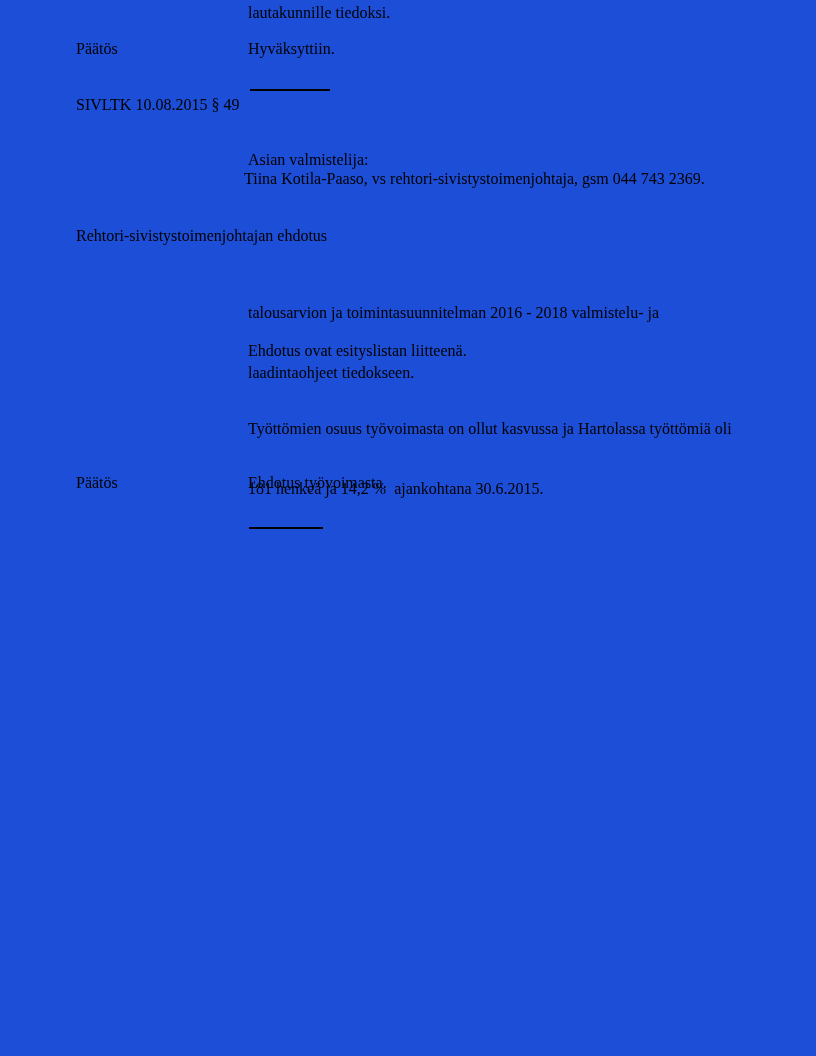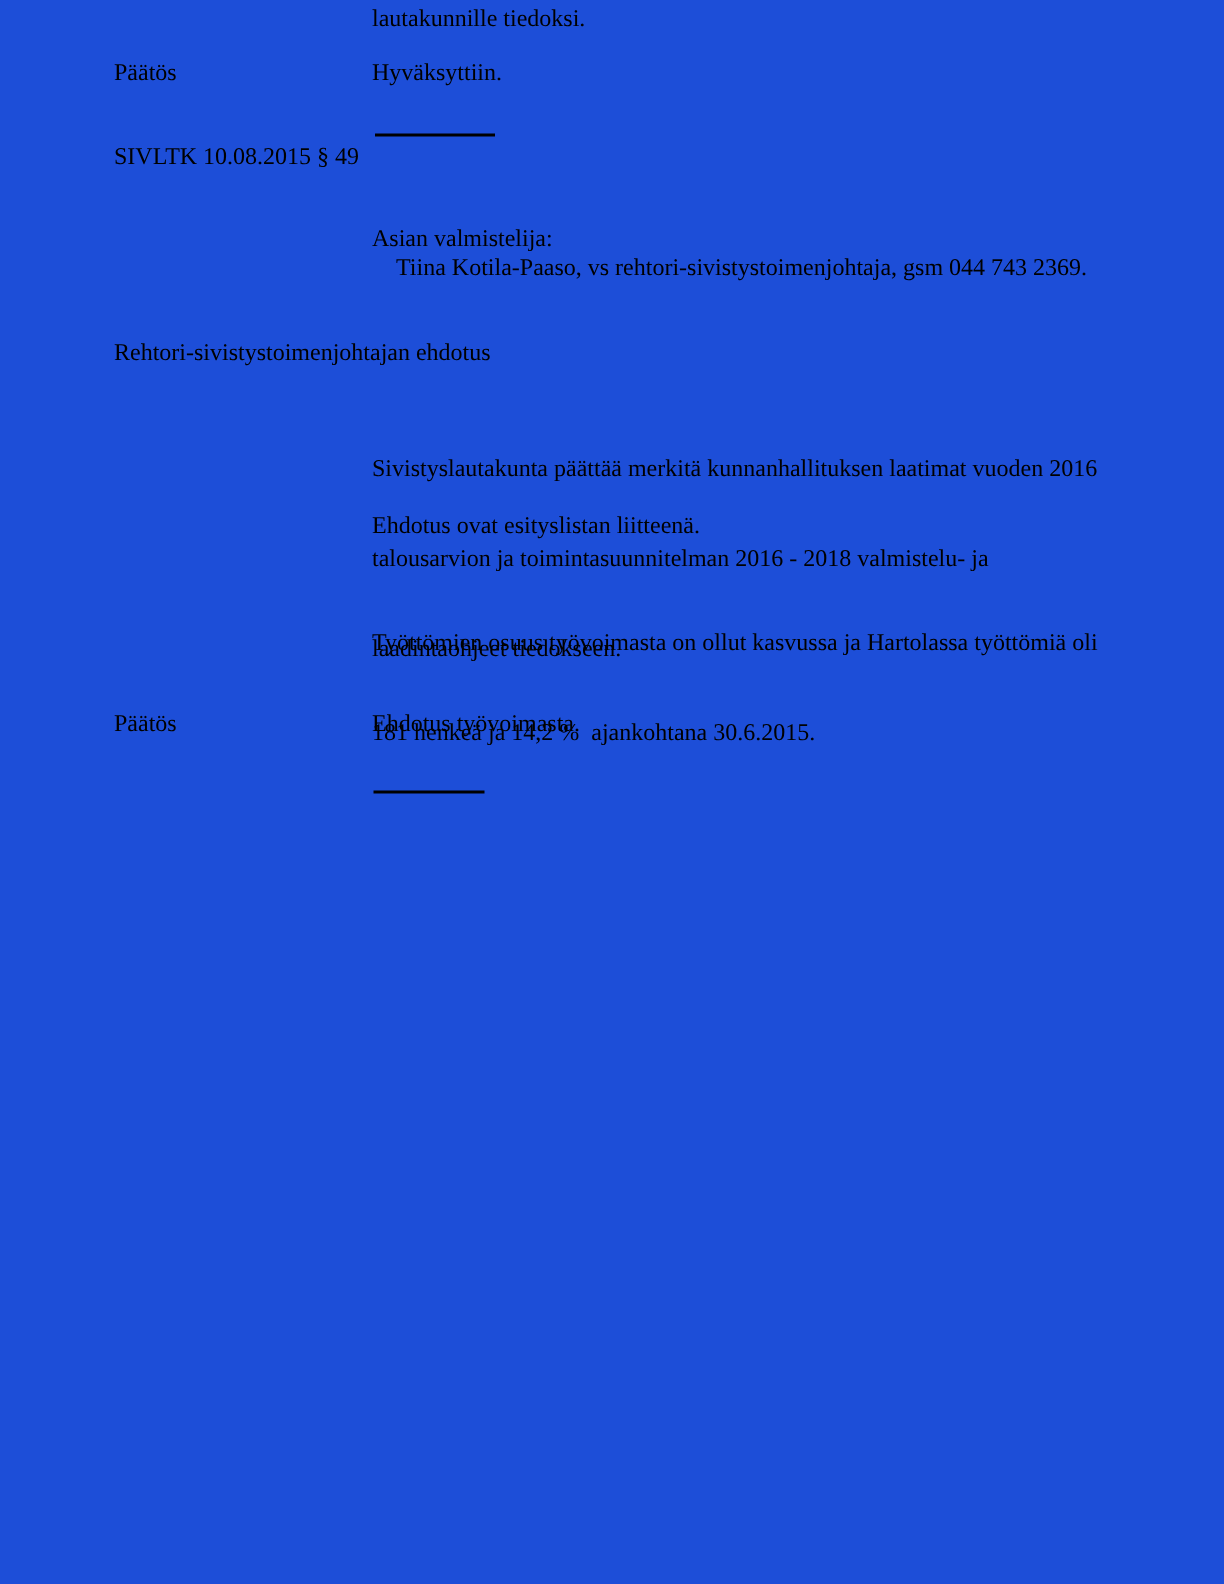--- a/index.html
+++ b/index.html
@@ -40,26 +40,25 @@
   <div class="t" style="left:248px; top:3px">lautakunnille tiedoksi.</div>
 
   <div class="t" style="left:76px; top:39px">Päätös</div>
   <div class="t" style="left:248px; top:39px">Hyväksyttiin.</div>
 
   <div class="rule" style="left:250px; top:89px; width:80px"></div>
 
   <div class="t" style="left:76px; top:95px">SIVLTK 10.08.2015 § 49</div>
 
   <div class="t" style="left:248px; top:150px">Asian valmistelija:</div>
-  <div class="t" style="left:264px; top:169px">Tiina Kotila-Paaso, vs rehtori-sivistystoimenjohtaja, gsm 044 743 2369.</div>
+  <div class="t" style="left:244px; top:169px">Tiina Kotila-Paaso, vs rehtori-sivistystoimenjohtaja, gsm 044 743 2369.</div>
 
   <div class="t" style="left:76px; top:226px">Rehtori-sivistystoimenjohtajan ehdotus</div>
 
   <div class="para" style="left:248px; top:263px">
-    <div>Sivistyslautakunta päättää merkitä kunnanhallituksen laatimat vuoden 2016</div>
     <div>talousarvion ja toimintasuunnitelman 2016 - 2018 valmistelu- ja</div>
     <div>laadintaohjeet tiedokseen.</div>
   </div>
 
   <div class="t" style="left:248px; top:341px">Ehdotus ovat esityslistan liitteenä.</div>
 
   <div class="para" style="left:248px; top:379px">
     <div>Työttömien osuus työvoimasta on ollut kasvussa ja Hartolassa työttömiä oli</div>
     <div>181 henkeä ja 14,2 %  ajankohtana 30.6.2015.</div>
   </div>

